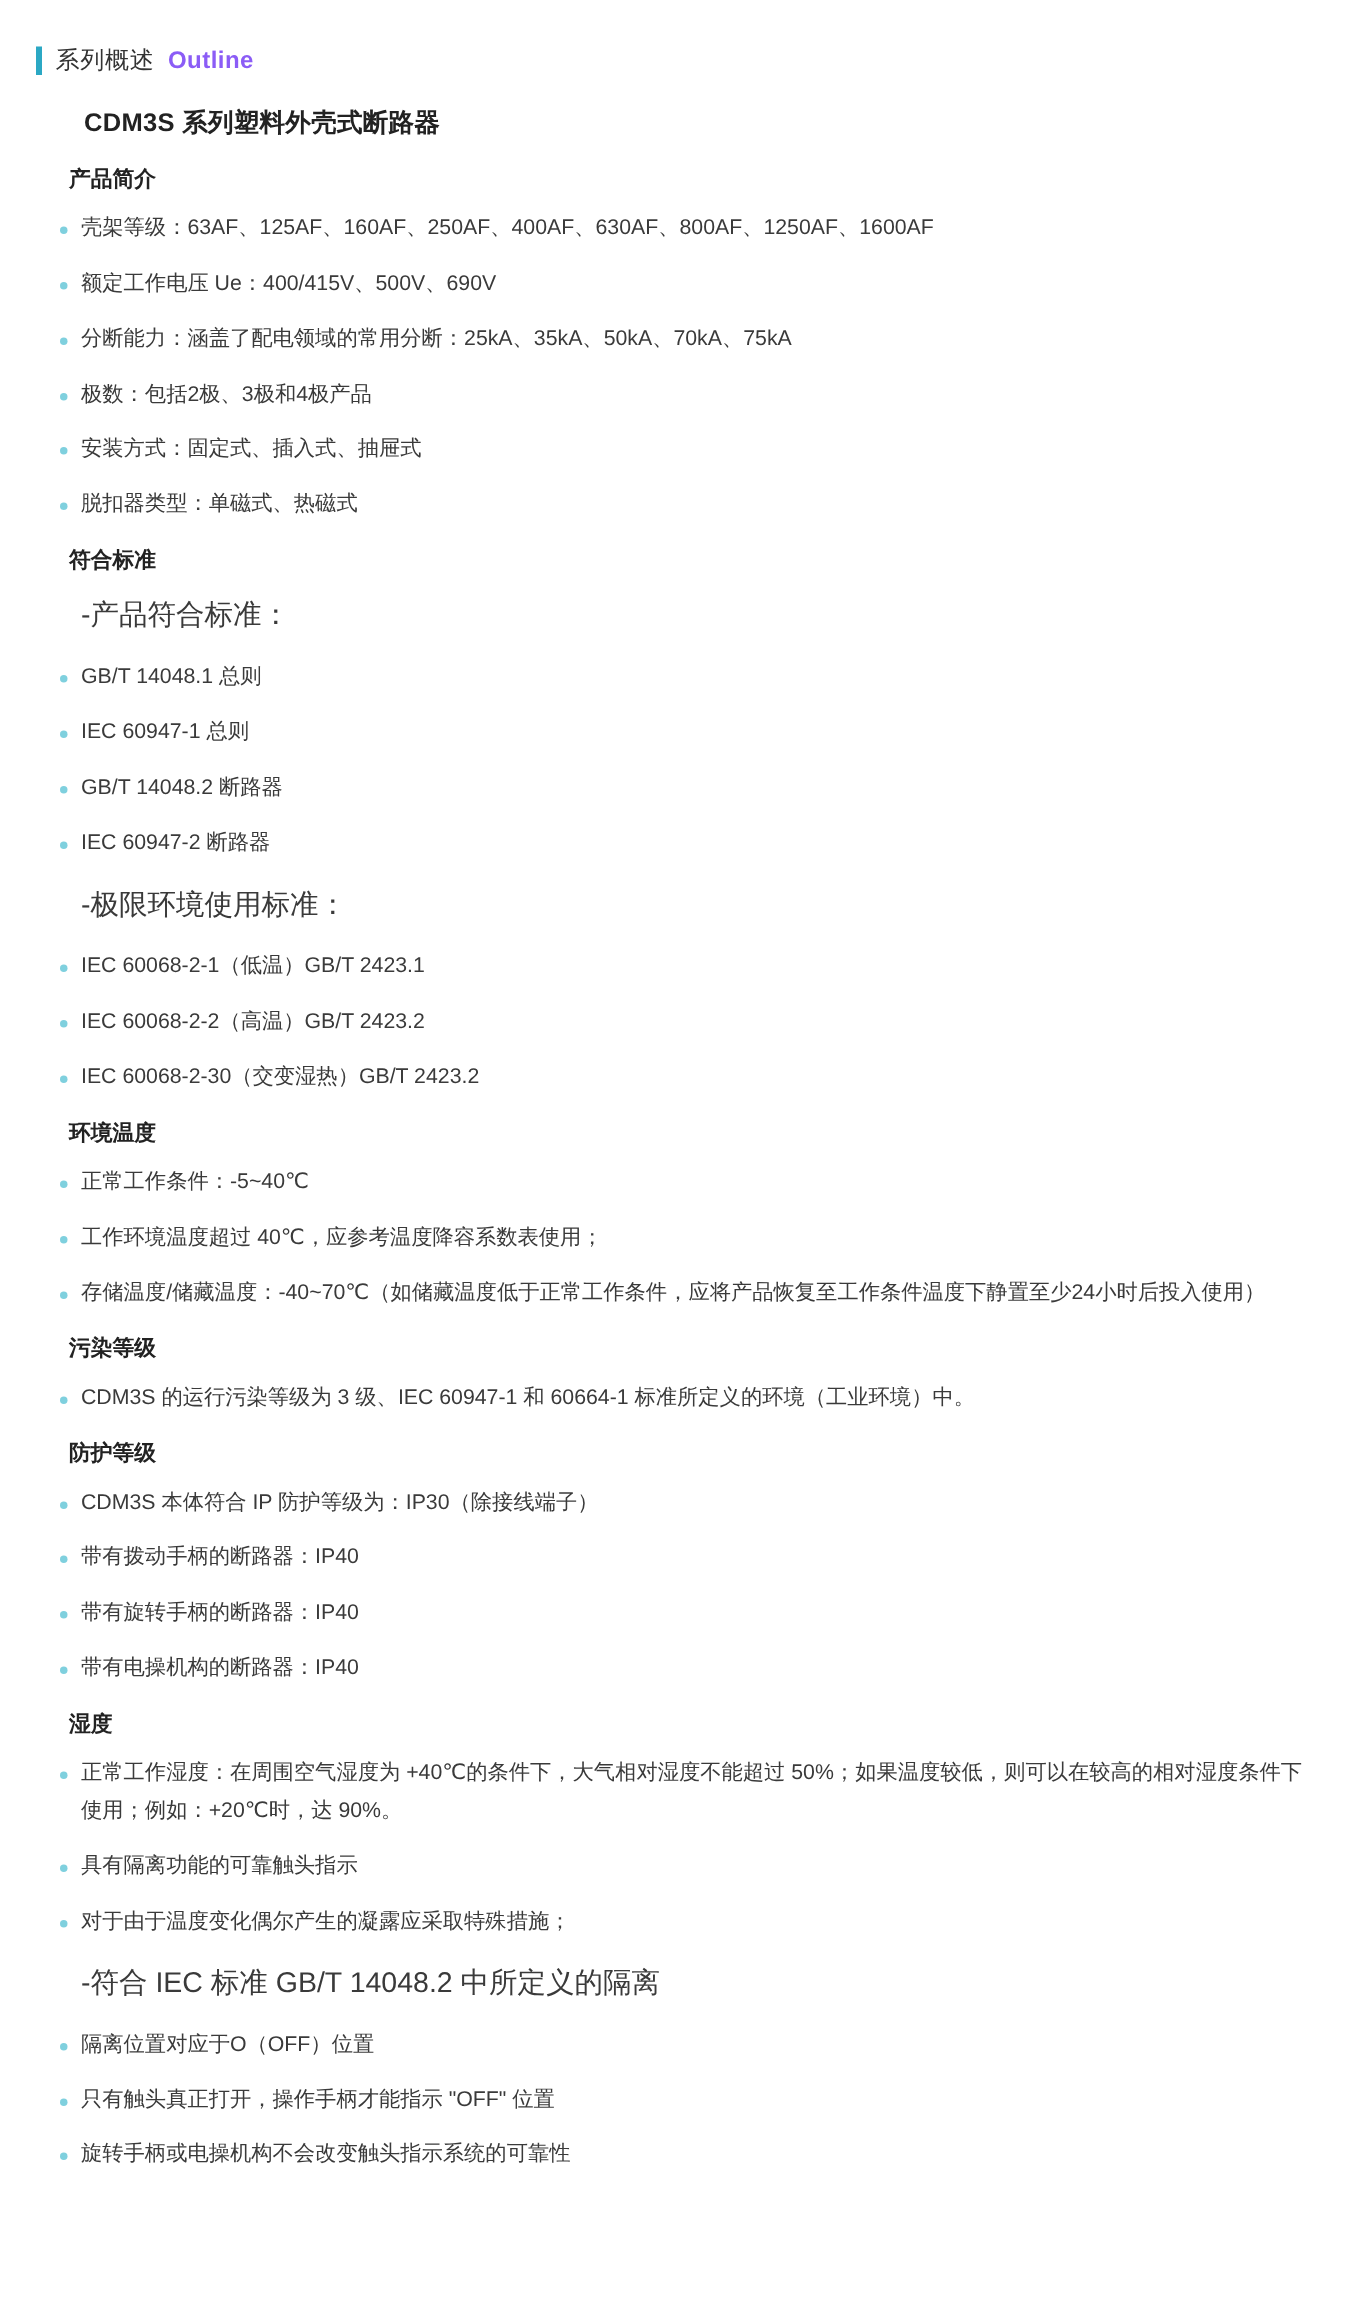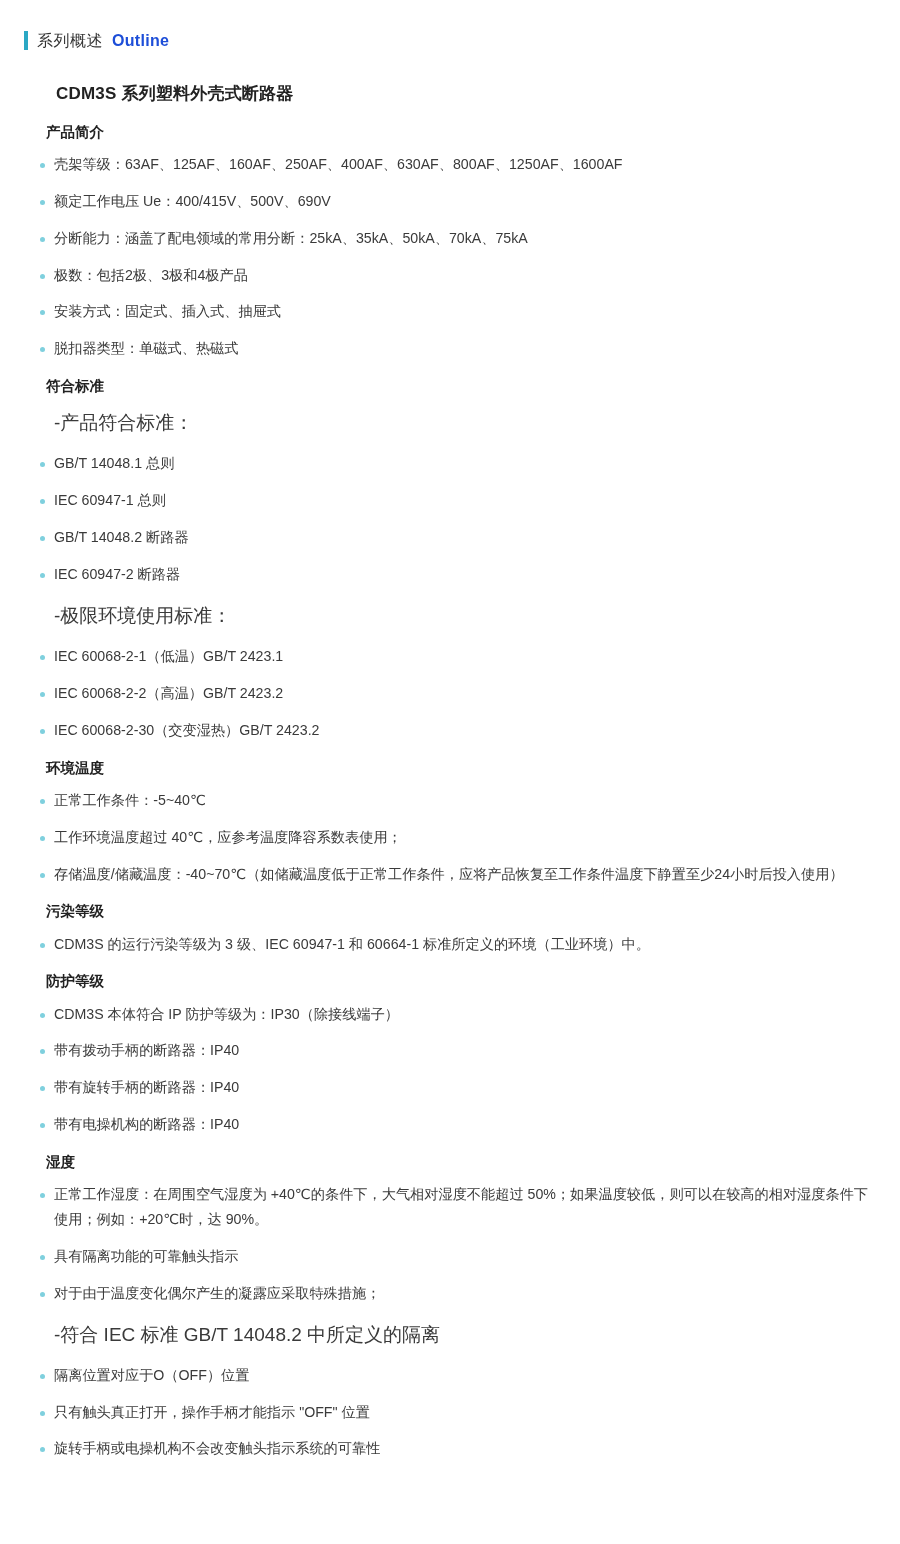--- a/index.html
+++ b/index.html
@@ -19,37 +19,37 @@
   .page {
     width: 900px;
     padding: 28px 24px 20px 24px;
   }
 
   
   .section-head {
     display: flex;
     align-items: center;
     gap: 9px;
-    margin: 0 0 26px 0;
+    margin: 0 0 14px 0;
   }
   .section-bar {
     width: 4px;
     height: 19px;
     background: #2ba8c4;
     display: inline-block;
   }
   .section-title-cn {
     font-size: 16px;
     color: #333333;
     font-weight: normal;
     letter-spacing: 0.5px;
   }
   .section-title-en {
     font-size: 16px;
-    color: #1d4ed8;
+    color: #8b5cf6;
     font-weight: bold;
     letter-spacing: 0.3px;
   }
 
   
   .product-title {
     font-size: 17px;
     font-weight: bold;
     color: #222222;
     margin: 0 0 14px 32px;

